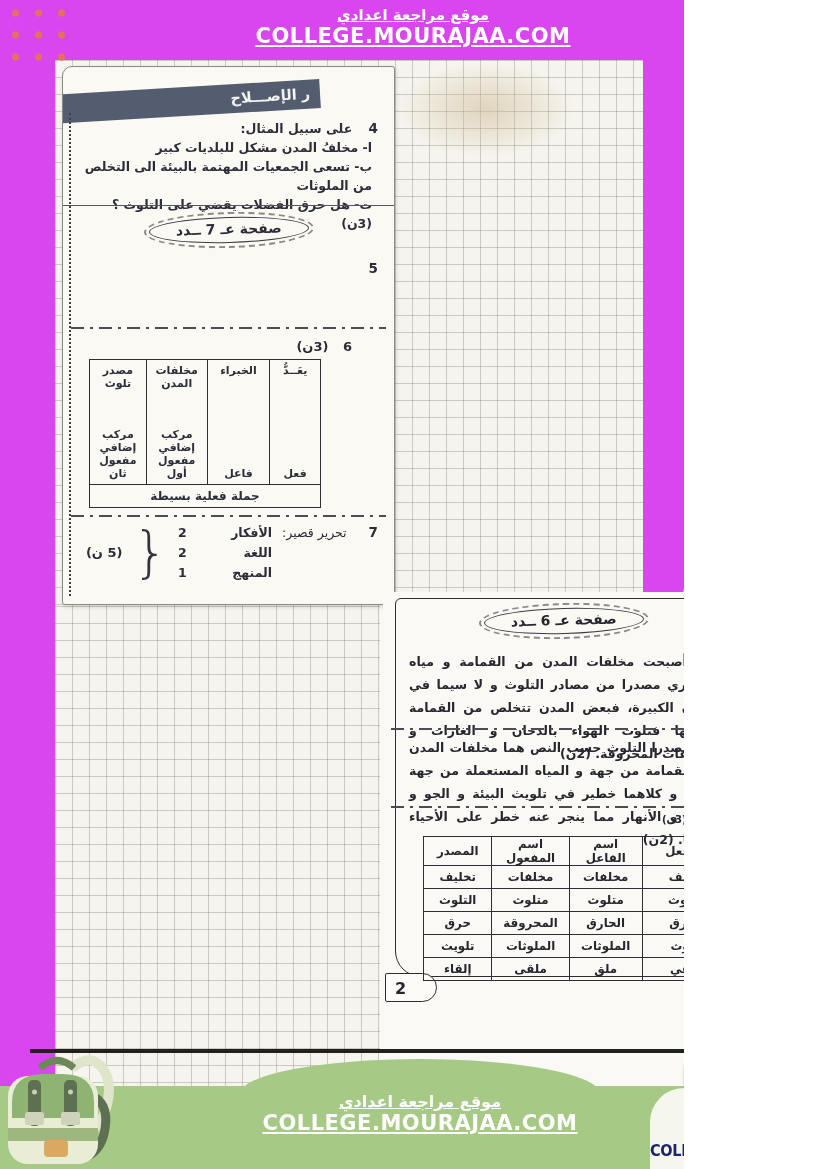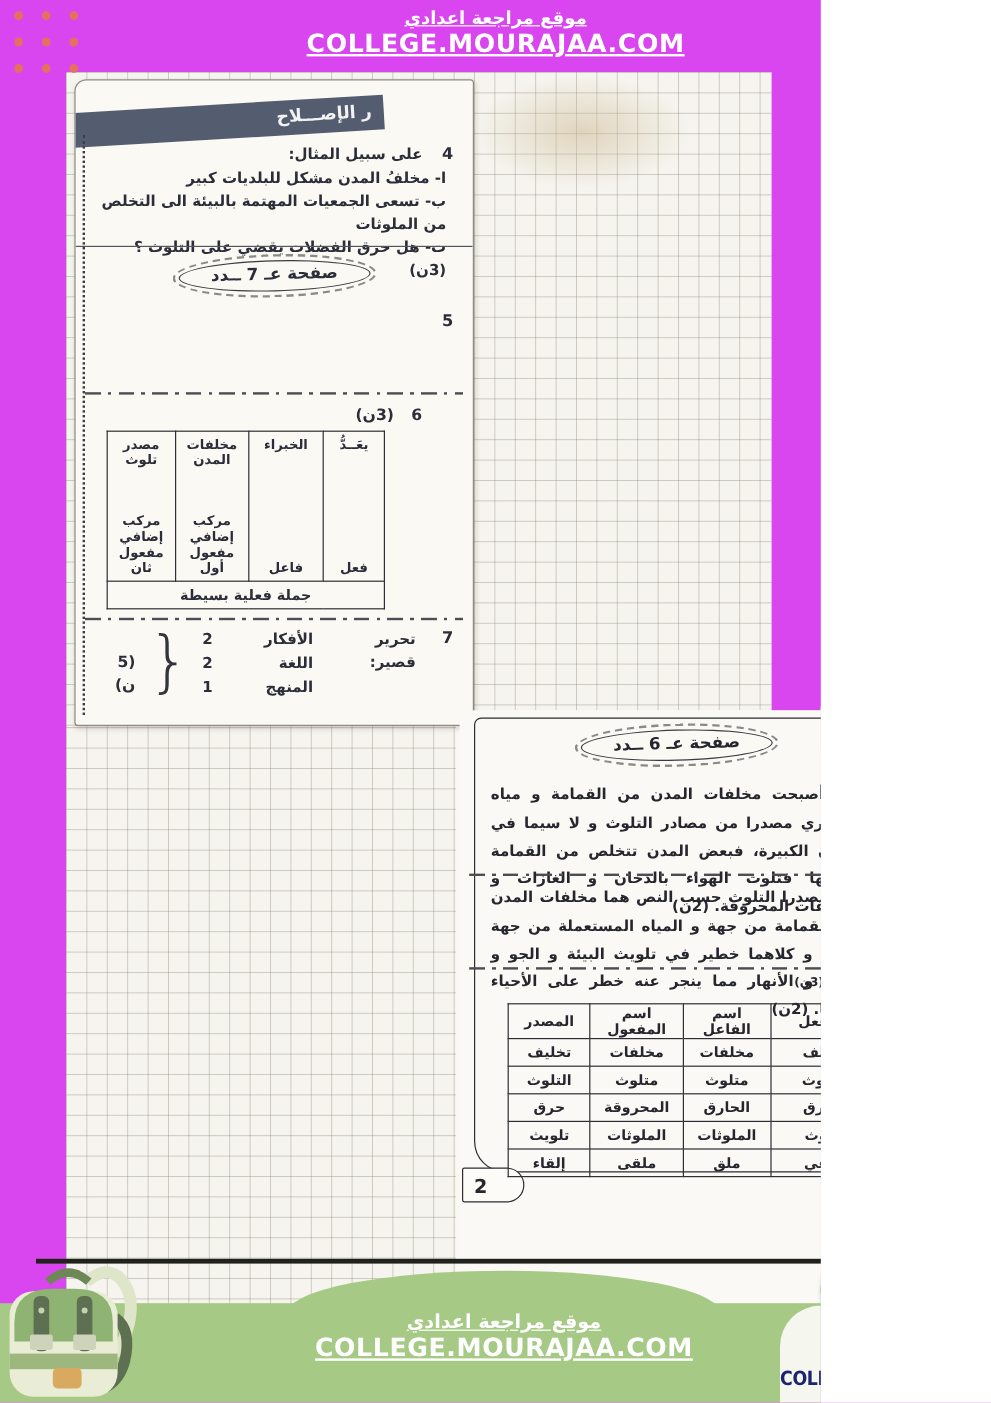--- a/index.html
+++ b/index.html
@@ -210,21 +210,21 @@
       <tr>
         <td colspan="4" class="foot">جملة فعلية بسيطة</td>
       </tr>
     </tbody>
       </table>
 
     <div class="sepdd sd2"></div>
 
     <div class="qblock q7">
       <span class="qnum">7</span>
-      <span style="font-weight:700;">تحرير قصير:</span>
+      <span style="font-weight:400;">تحرير قصير:</span>
       <div class="q7rows">
         <div class="q7row">
           <span>الأفكار</span>
           <span>2</span>
         </div>
         <div class="q7row">
           <span>اللغة</span>
           <span>2</span>
         </div>
         <div class="q7row">

